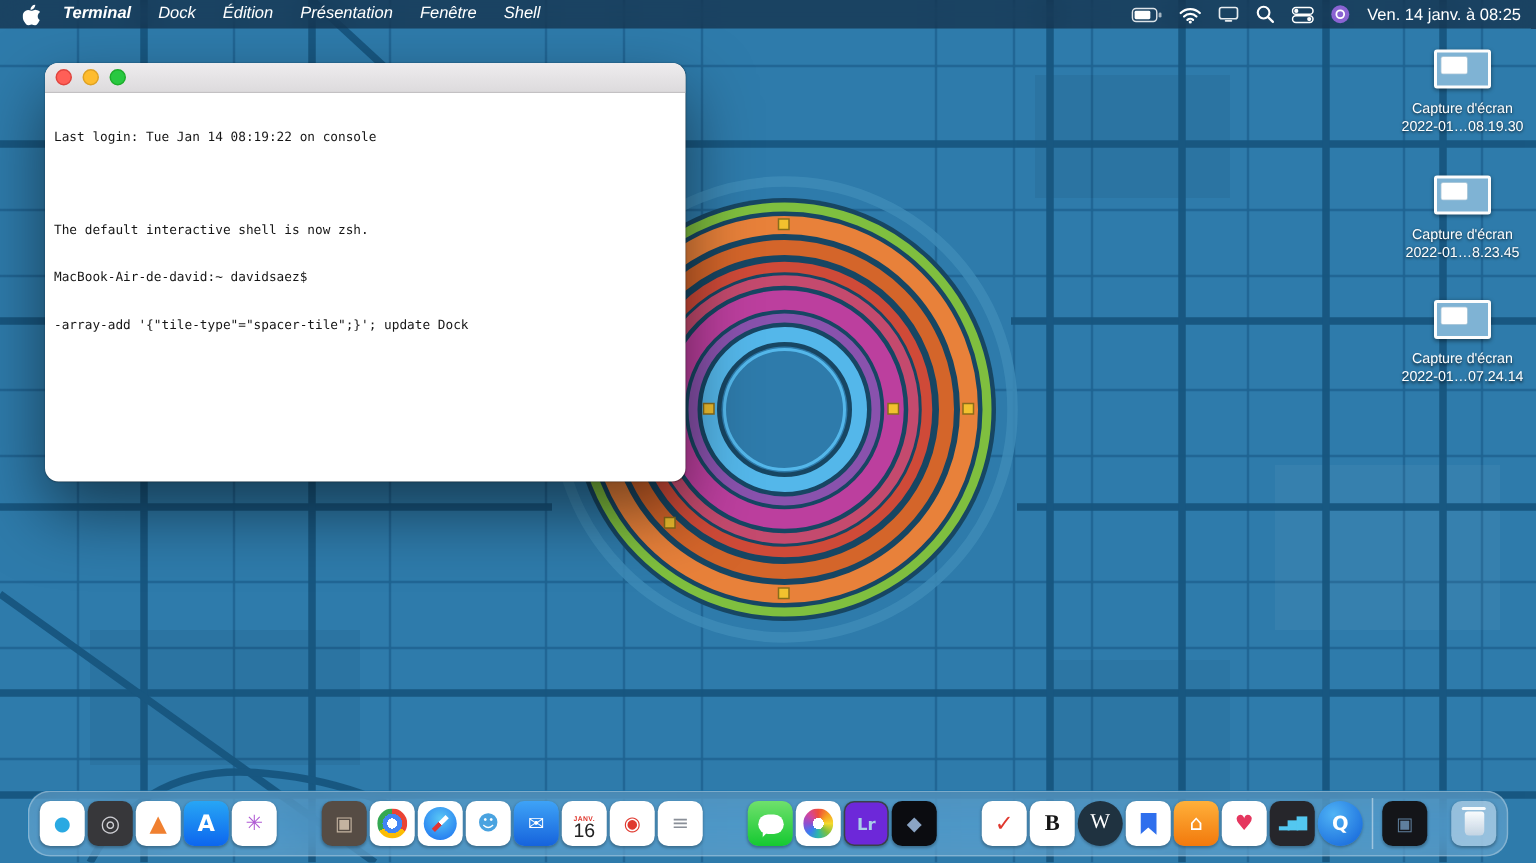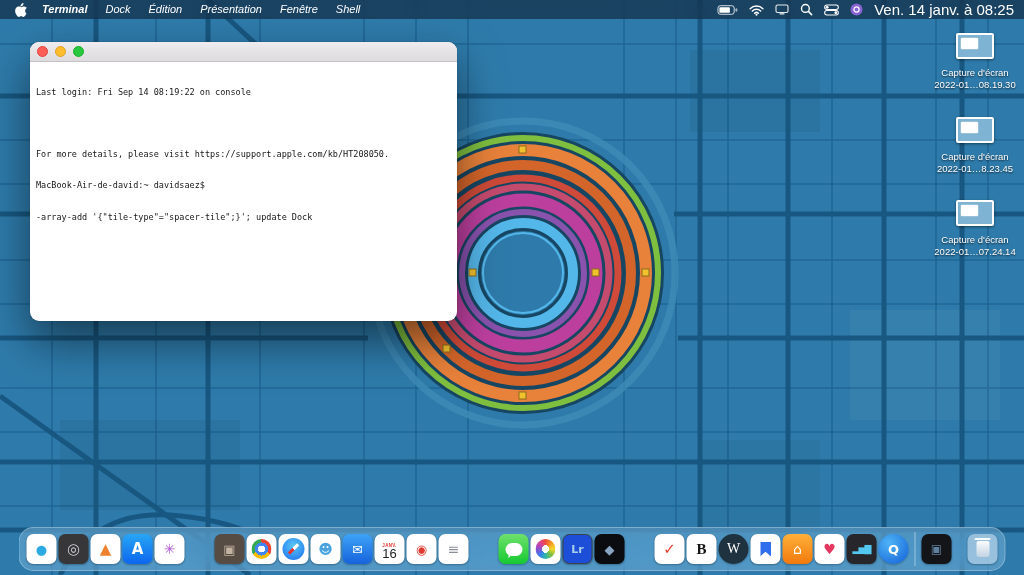--- a/index.html
+++ b/index.html
@@ -12,21 +12,21 @@
   
   .menubar { position:absolute; top:0; left:0; right:0; height:19px; z-index:40;
     background:rgba(14,33,54,.62); backdrop-filter:blur(8px);
     display:flex; align-items:center; color:#fff; font-size:11px; }
   .mb-left { display:flex; align-items:center; }
   .apple-wrap { margin:0 6px 0 15px; display:flex; align-items:center; }
   .mb-item { padding:0 9px; line-height:19px;font-style:italic; }
   .mb-app { font-weight:bold; }
   .mb-right { margin-left:auto; display:flex; align-items:center; gap:11px; padding-right:10px; }
   .mb-right svg { display:block; }
-  .mb-clock { font-size:15px; white-space:nowrap; }
+  .mb-clock { font-size:11px; white-space:nowrap; }
 
   
   .terminal { position:absolute; left:30px; top:42px; width:427px; height:279px; z-index:20;
     border-radius:9px; overflow:hidden; background:#ffffff;
     box-shadow:0 20px 45px rgba(0,0,0,.5), 0 0 1px rgba(0,0,0,.5); }
   .titlebar { height:20px; background:linear-gradient(#eeecee,#dddbdd); border-bottom:1px solid #c3c1c3;
     display:flex; align-items:center; position:relative; }
   .tl { width:11px; height:11px; border-radius:50%; margin-left:7px; }
   .tl.red { background:#ff5f57; border:.5px solid #e0443e; }
   .tl.yellow { background:#febc2e; border:.5px solid #dea123; }
@@ -71,21 +71,21 @@
   .d8{background:#fff}
   .d9{background:#fff}.d9 .g{color:#4aa3e0;font-size:14px}
   .d10{background:linear-gradient(180deg,#3ea3f7,#1663dc)}.d10 .g{color:#fff;font-size:13px}
   .d11{background:#fff;flex-direction:column}
   .cal-month{font-size:4.5px;color:#e0382e;font-weight:bold;letter-spacing:.3px;margin-top:4px}
   .cal-day{font-size:13px;color:#222;line-height:12px;font-weight:300}
   .d12{background:#fff}.d12 .g{color:#e0392f;font-size:13px}
   .d13{background:#fff}.d13 .g{color:#8a8f98;font-size:14px}
   .d14{background:linear-gradient(180deg,#6fe06c,#15c931)}
   .d15{background:#fff}
-  .d16{background:#1d4ed8;border:1px solid #3a4149}.d16 .g{color:#a9cfe8;font-size:11px;font-weight:bold}
+  .d16{background:#6d28d9;border:1px solid #3a4149}.d16 .g{color:#a9cfe8;font-size:11px;font-weight:bold}
   .d17{background:#0b0c10}.d17 .g{color:#8aa4c4;font-size:13px}
   .d18{background:#fff}.d18 .g{color:#e0382e;font-weight:bold;font-size:15px}
   .d19{background:#fff}.d19 .g{color:#151515;font-weight:bold;font-size:15px;font-family:"Liberation Serif",serif}
   .d20{background:#1f3240;border-radius:50%}.d20 .g{color:#fff;font-size:14px;font-family:"Liberation Serif",serif}
   .d21{background:#fff}
   .d22{background:linear-gradient(180deg,#ffb03a,#f2790c)}.d22 .g{color:#fff;font-size:14px}
   .d23{background:#fff}.d23 .g{color:#e5375f;font-size:14px}
   .d24{background:#26262b}.d24 .g{color:#53c7f0;font-size:9px;letter-spacing:-1px}
   .d25{background:radial-gradient(circle at 35% 30%,#4fb3f5,#1160d8);border-radius:50%}.d25 .g{color:#fff;font-weight:bold;font-size:13px}
   .d26{background:#141519}.d26 .g{color:#5f7f9d;font-size:12px}
@@ -246,23 +246,23 @@
   <div>2022-01…07.24.14</div>
 </div>
 
 <div class="terminal">
   <div class="titlebar">
     <span class="tl red"></span>
     <span class="tl yellow"></span>
     <span class="tl green"></span>
   </div>
   <div class="term-body">
-    <div class="tline">Last login: Fri Sep 14 08:19:22 on console</div>
+    <div class="tline">Last login: Tue Jan 14 08:19:22 on console</div>
     <div class="tline"></div>
-    <div class="tline">For more details, please visit https://support.apple.com/kb/HT208050.</div>
+    <div class="tline">The default interactive shell is now zsh.</div>
     <div class="tline">MacBook-Air-de-david:~ davidsaez$</div>
     <div class="tline">-array-add '{"tile-type"="spacer-tile";}'; update Dock</div>
     
     
     
     
     
   </div>
 </div>
 

